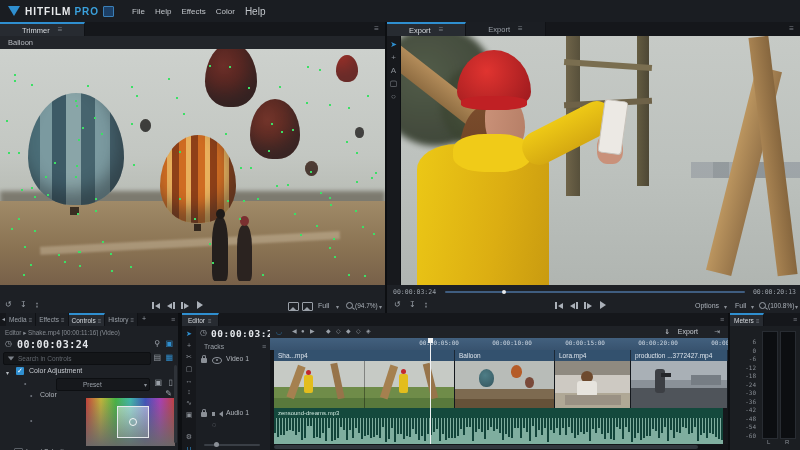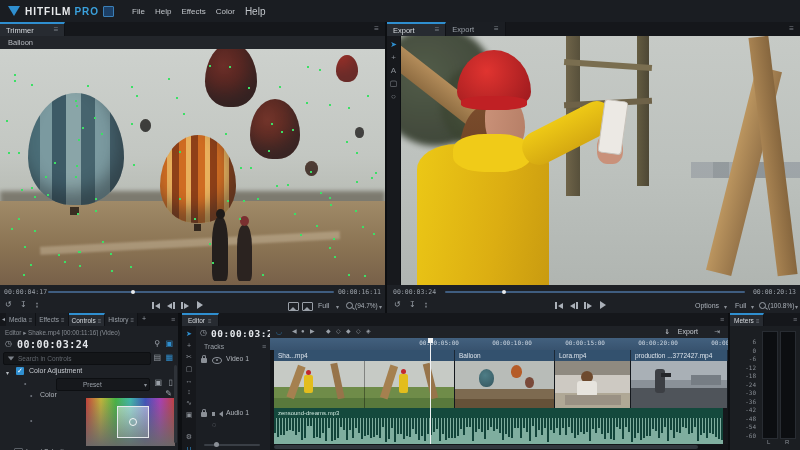--- a/index.html
+++ b/index.html
@@ -1,21 +1,21 @@
 <!DOCTYPE html>
 <html><head>
 <meta charset="utf-8">
 <style>
   html,body{margin:0;padding:0;width:800px;height:450px;overflow:hidden;background:#0d0f12;
     font-family:"Liberation Sans",sans-serif;-webkit-font-smoothing:antialiased;}
   #app{position:relative;width:800px;height:450px;background:#0d0f12;color:#b8bcc2;font-size:8px;}
   .abs{position:absolute;}
   .panel{position:absolute;background:#1d2025;}
   .tabbar{position:absolute;left:0;top:0;right:0;height:14px;background:#15171b;display:flex;align-items:stretch;}
-  .tab{display:flex;align-items:center;gap:20px;padding:0 6px;color:#9aa0a8;font-size:7.5px;background:#1b1e23;border-right:1px solid #101216;}
+  .tab{display:flex;align-items:center;gap:8px;padding:0 22px;color:#9aa0a8;font-size:7.5px;background:#1b1e23;border-right:1px solid #101216;}
   .tab.active{background:#272b31;color:#d6dade;border-top:2px solid #2f8fd0;}
   .ham{color:#7d828a;font-size:8px;line-height:1;}
   .caret{color:#8b9097;font-size:6px;}
   .tc{font-family:"DejaVu Sans Mono",monospace;color:#9aa0a8;font-size:6.5px;}
   .tcbig{font-family:"DejaVu Sans Mono",monospace;color:#e3e6ea;font-size:10px;font-weight:bold;letter-spacing:.5px;}
   .icon{color:#9aa0a8;font-size:8px;line-height:1;}
   .seek{position:absolute;height:2px;background:#3f5d80;border-radius:1px;}
   .seekdot{position:absolute;width:4px;height:4px;border-radius:50%;background:#e8eaec;top:-1px;}
   .tr-btn{color:#aab0b8;font-size:8px;display:inline-flex;align-items:center;gap:1px;}
   .bar2{display:inline-block;width:1.5px;height:7px;background:#aab0b8;}
@@ -188,27 +188,20 @@
           <i class="tdot" style="left: 19.43%; top: 21.57%;"></i>
           <i class="tdot" style="left: 92.568%; top: 43.71%;"></i>
           <i class="tdot" style="left: 8.081%; top: 14.73%;"></i>
           <i class="tdot" style="left: 1.679%; top: 30.12%;"></i>
           <i class="tdot" style="left: 96.351%; top: 54.42%;"></i>
           <i class="tdot" style="left: 95.284%; top: 19.5%;"></i>
           <i class="tdot" style="left: 90.434%; top: 24.72%;"></i>
         </div>
     </div>
 
-    <div class="abs" style="left:0;top:263px;width:385px;height:13px;background:#1d2025;">
-      <span class="tc" style="position:absolute;left:4px;top:3px;">00:00:04:17</span>
-      <div class="seek" style="left:48px;top:6px;width:286px;">
-        <div class="seekdot" style="left:29%;"></div>
-      </div>
-      <span class="tc" style="position:absolute;right:4px;top:3px;">00:00:16:11</span>
-    </div>
 
     <div class="abs" style="left:0;top:276px;width:385px;height:15px;background:#1d2025;border-bottom:1px solid #0b0c0f;">
       <span class="icon" style="position:absolute;left:5px;top:3px;">↺</span>
       <span class="icon" style="position:absolute;left:20px;top:3px;">↧</span>
       <span class="icon" style="position:absolute;left:35px;top:3px;">↨</span>
       <span class="tr-btn" style="position:absolute;left:152px;top:4px;">
           <span class="bar2"></span>
           <span class="tri-l"></span>
         </span>
       <span class="tr-btn" style="position:absolute;left:167px;top:4px;">

